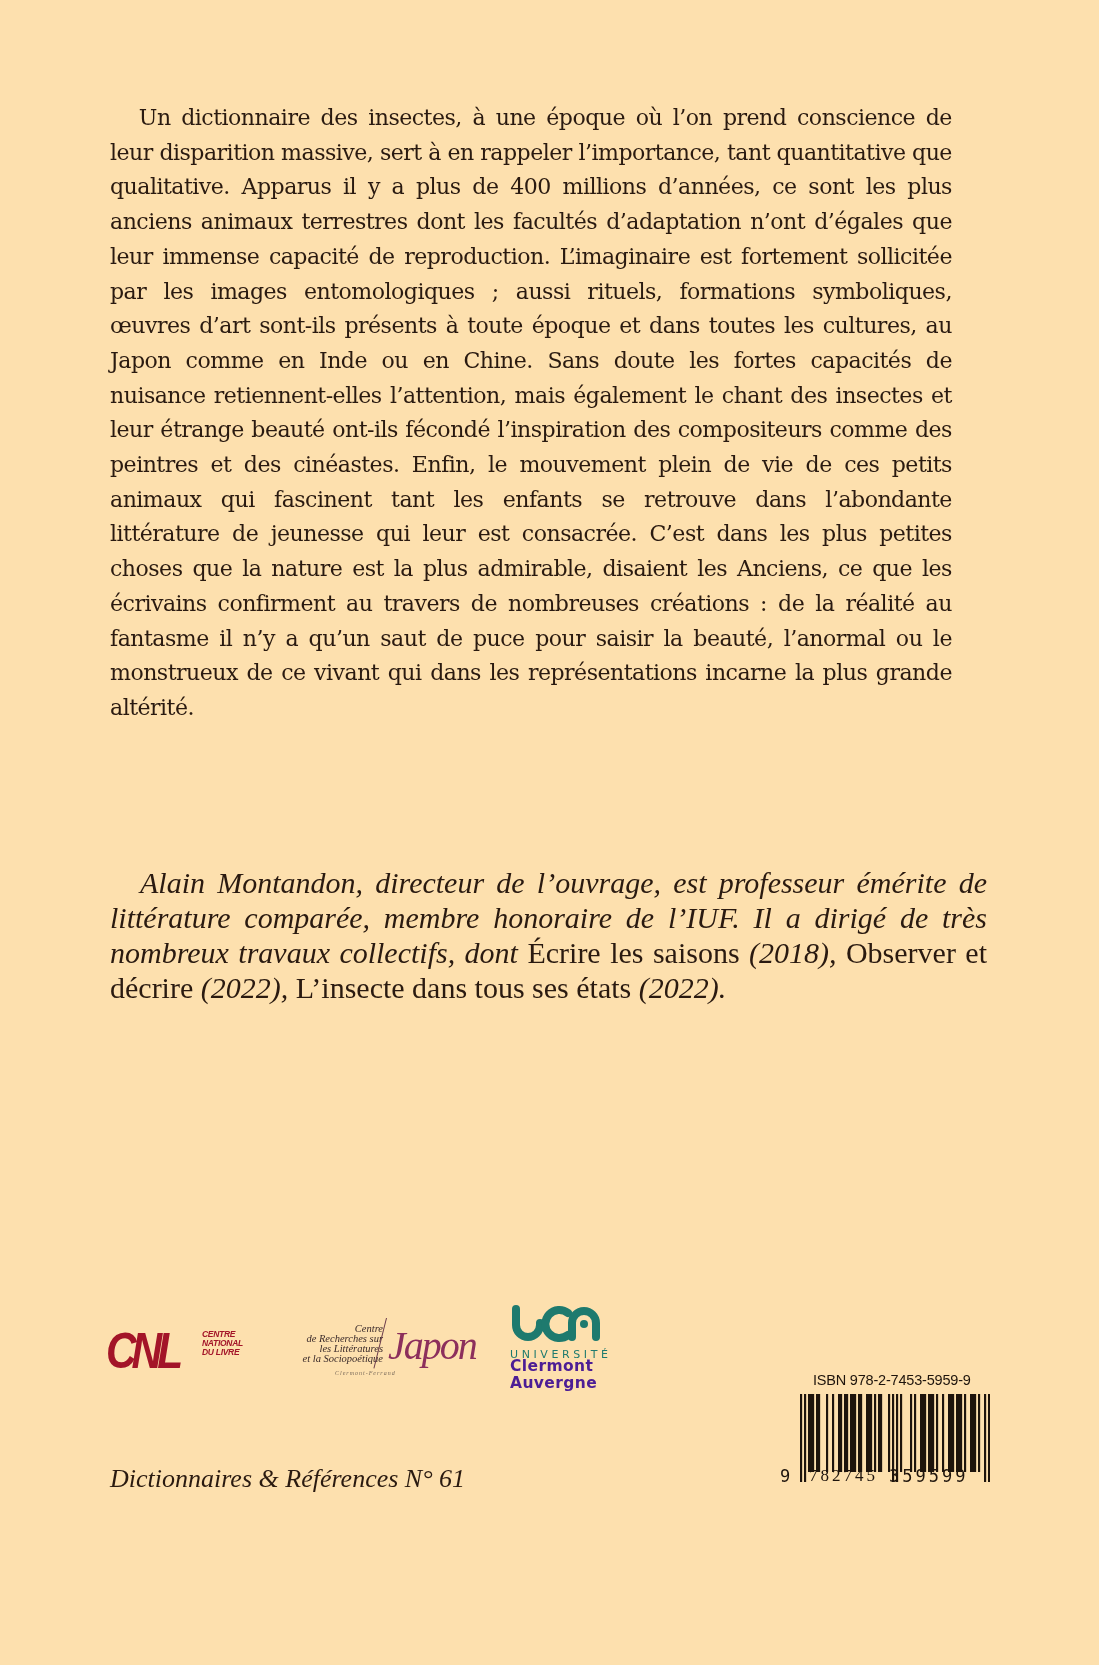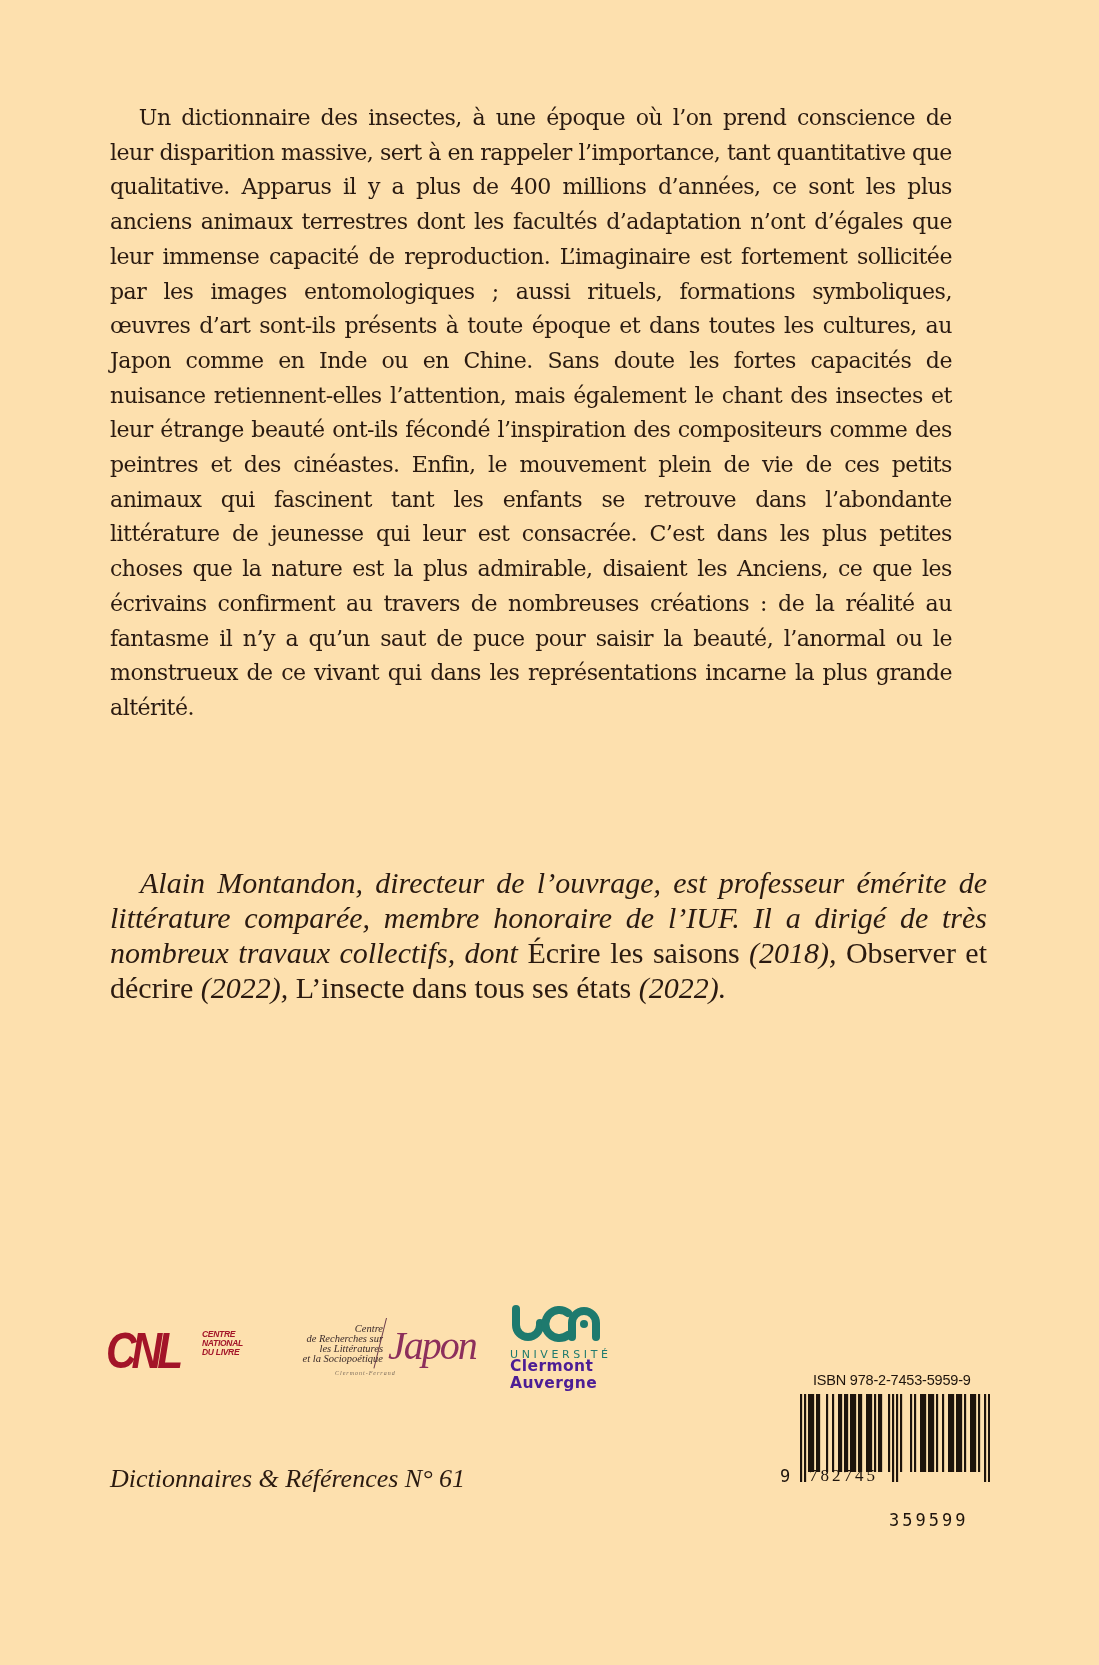--- a/index.html
+++ b/index.html
@@ -186,15 +186,15 @@
       <rect x="170.00" y="0" width="2.15" height="78" fill="#1e140c"></rect>
       <rect x="172.00" y="0" width="2.15" height="78" fill="#1e140c"></rect>
       <rect x="174.00" y="0" width="2.15" height="78" fill="#1e140c"></rect>
       <rect x="178.00" y="0" width="2.15" height="78" fill="#1e140c"></rect>
       <rect x="184.00" y="0" width="2.15" height="88" fill="#1e140c"></rect>
       <rect x="188.00" y="0" width="2.15" height="88" fill="#1e140c"></rect>
     </svg>
   <div class="ean-digits">
     <span id="d0" style="position:absolute;left:2px;">9</span>
     <span id="dl" style="position:absolute;left:31px;letter-spacing:3px;font-family:Liberation Serif, serif;">782745</span>
-    <span id="dr" style="position:absolute;left:111px;letter-spacing:3px;margin-top:44px;">359599</span>
+    <span id="dr" style="position:absolute;left:111px;letter-spacing:3px;">359599</span>
   </div>
 </div>
 
 </body></html>

